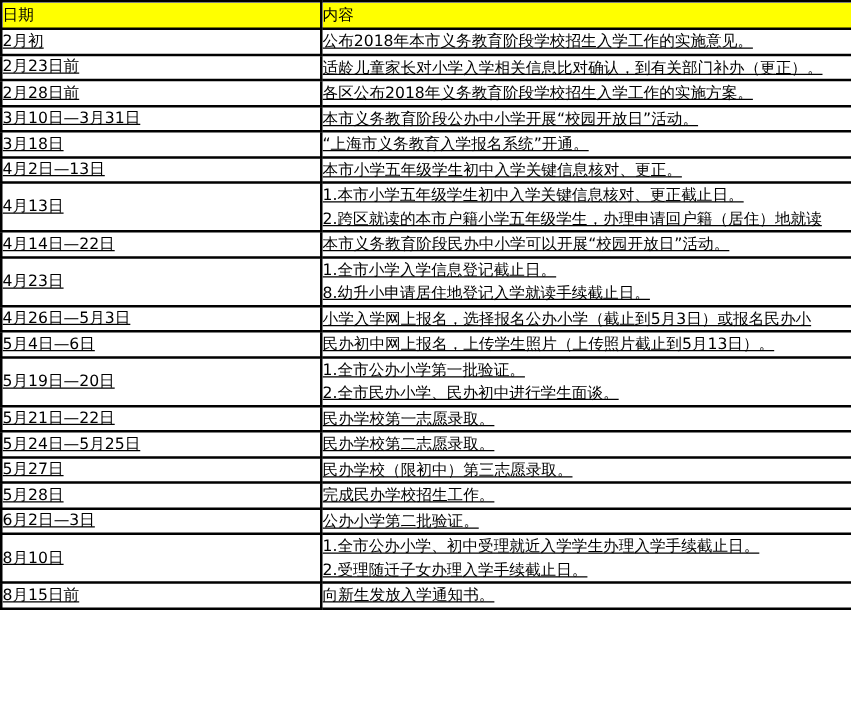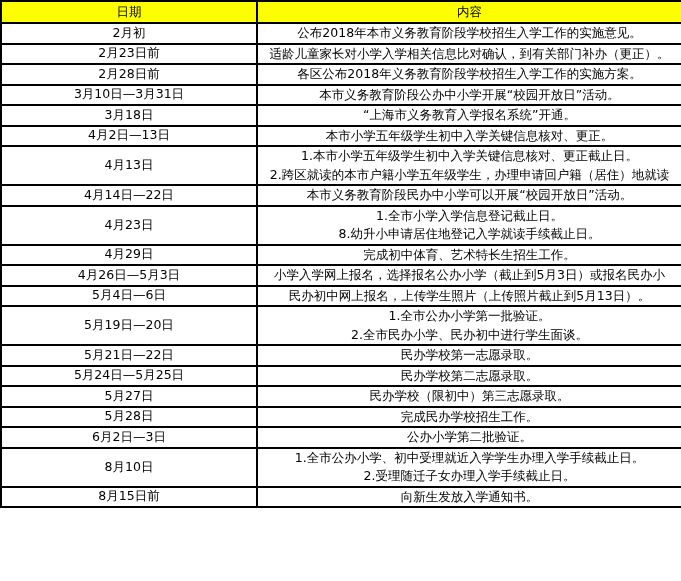--- a/index.html
+++ b/index.html
@@ -16,32 +16,32 @@
     font-family:"DejaVu Sans","Liberation Sans",sans-serif;
     font-size:12.5px;
     color:var(--text-color);
   }
   .schedule-table col.c-date{width:256px;}
   .schedule-table col.c-content{width:425px;}
   .schedule-table th,
   .schedule-table td{
     border:2px solid var(--border-color);
     padding:0;
-    text-align:center;
+    text-align:left;
     vertical-align:middle;
     background:var(--cell-bg);
     overflow:hidden;
   }
   .schedule-table th{
     background:var(--header-bg);
     font-weight:normal;
     height:20px;
     line-height:20px;
   }
-  .schedule-table td{height:18px;}
+  .schedule-table td{height:18px;text-decoration:underline;}
   .line{
     line-height:18.5px;
     white-space:nowrap;
     overflow:hidden;
   }
 </style>
 </head>
 <body>
 
 <table class="schedule-table">
@@ -106,26 +106,20 @@
         </td>
       </tr>
       <tr>
         <td>4月23日</td>
         <td>
           <div class="line">1.全市小学入学信息登记截止日。</div>
           <div class="line">8.幼升小申请居住地登记入学就读手续截止日。</div>
         </td>
       </tr>
       <tr>
-        <td>4月29日</td>
-        <td>
-          <div class="line">完成初中体育、艺术特长生招生工作。</div>
-        </td>
-      </tr>
-      <tr>
         <td>4月26日—5月3日</td>
         <td>
           <div class="line">小学入学网上报名，选择报名公办小学（截止到5月3日）或报名民办小</div>
         </td>
       </tr>
       <tr>
         <td>5月4日—6日</td>
         <td>
           <div class="line">民办初中网上报名，上传学生照片（上传照片截止到5月13日）。</div>
         </td>

